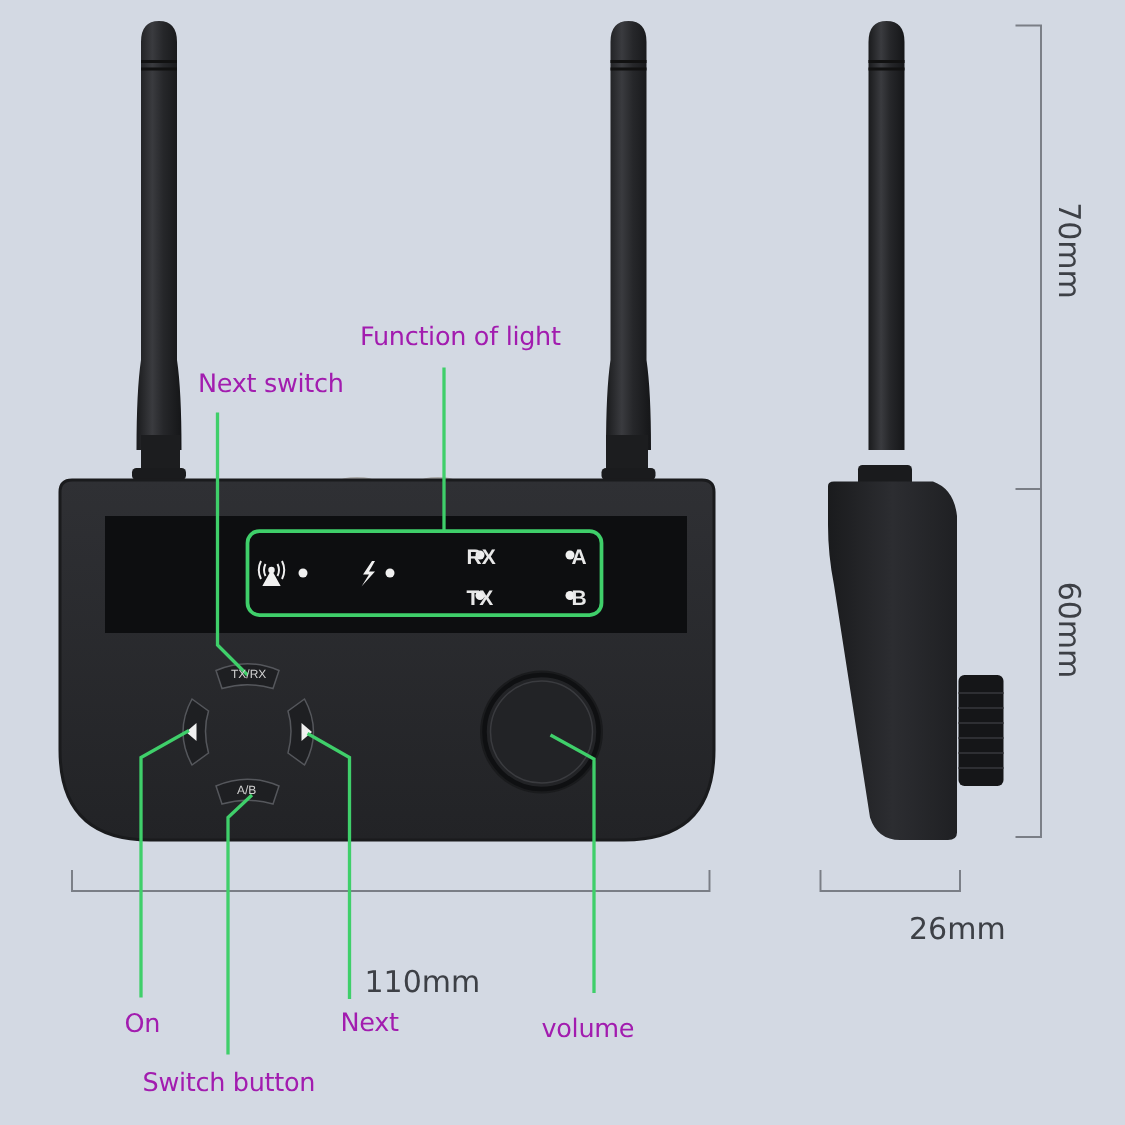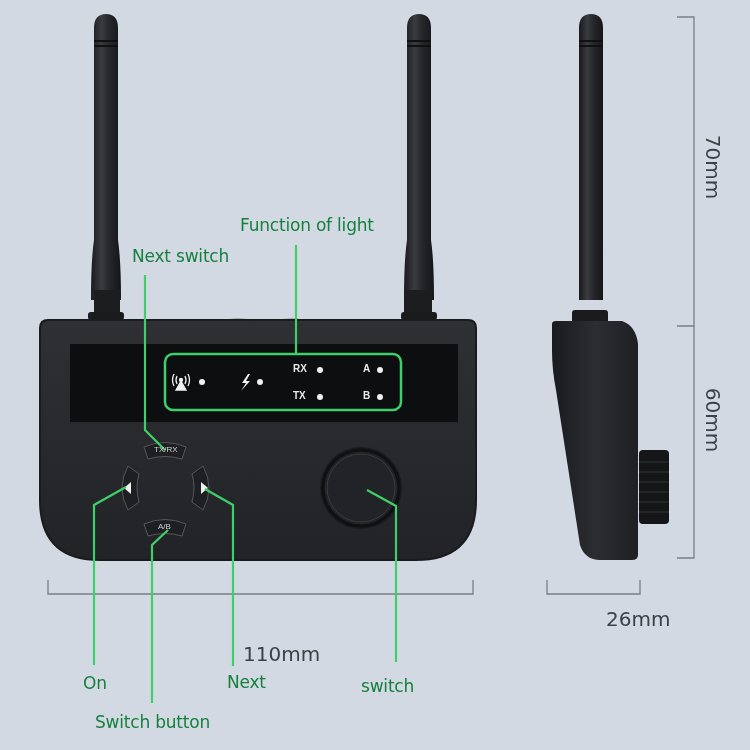--- a/index.html
+++ b/index.html
@@ -1,22 +1,22 @@
 <!DOCTYPE html>
 <html><head>
   <meta charset="utf-8">
   <style>
     html, body { margin:0; padding:0; }
     body { width:750px; height:750px; background:#d3d9e3; position:relative; overflow:hidden; font-family:"DejaVu Sans", sans-serif; color:#3a3d42; }
     .abs { position:absolute; }
-    .label { position:absolute; font-size:17px; color:#15803d; white-space:nowrap; letter-spacing:-0.2px; }
+    .label { position:absolute; font-size:17px; color:#a21caf; white-space:nowrap; letter-spacing:-0.2px; }
     .dim { position:absolute; font-size:20px; color:#3d4046; white-space:nowrap; }
     .vert { transform:rotate(90deg); transform-origin:center; }
     svg { position:absolute; left:0; top:0; }
-    .led-text { position:absolute; color:#e8e8e8; font-size:10px; font-weight:bold; font-family:"Liberation Sans", sans-serif; }
+    .led-text { position:absolute; color:#e8e8e8; font-size:14px; font-weight:bold; font-family:"Liberation Sans", sans-serif;margin-left:18px; }
     .btn-text { position:absolute; color:#d0d0d0; font-size:8px; font-family:"Liberation Sans", sans-serif; }
   </style>
 </head>
 <body>
 
 <svg width="750" height="750" viewBox="0 0 750 750">
   <defs>
     <linearGradient id="ant" x1="0" x2="1">
       <stop offset="0" stop-color="#1a1b1d"></stop>
       <stop offset="0.35" stop-color="#3a3b3f"></stop>
@@ -149,19 +149,19 @@
 <span class="btn-text" style="left:154px; top:445px;">TX/RX</span>
 <span class="btn-text" style="left:158px; top:522px;">A/B</span>
 <div class="abs" style="left:118px; top:466px; width:22px; height:44px;"><span></span></div>
 <div class="abs" style="left:192px; top:466px; width:22px; height:44px;"><span></span></div>
 <div class="abs" style="left:320px; top:447px; width:82px; height:82px; border-radius:50%;"></div>
 
 <span class="label" style="left:240px; top:215px;">Function of light</span>
 <span class="label" style="left:132px; top:246px;">Next switch</span>
 <span class="label" style="left:83px; top:673px;">On</span>
 <span class="label" style="left:215px; top:672px;margin-left:12px;">Next</span>
-<span class="label" style="left:361px; top:676px;">switch</span>
+<span class="label" style="left:361px; top:676px;">volume</span>
 <span class="label" style="left:95px; top:712px;">Switch button</span>
 
 <span class="dim" style="left:243px; top:607px;margin-top:35px;">110mm</span>
 <span class="dim" style="left:566px; top:607px;margin-left:40px;">26mm</span>
 <span class="dim vert" style="left:681px; top:155px;">70mm</span>
 <span class="dim vert" style="left:681px; top:408px;">60mm</span>
 
 </body></html>

